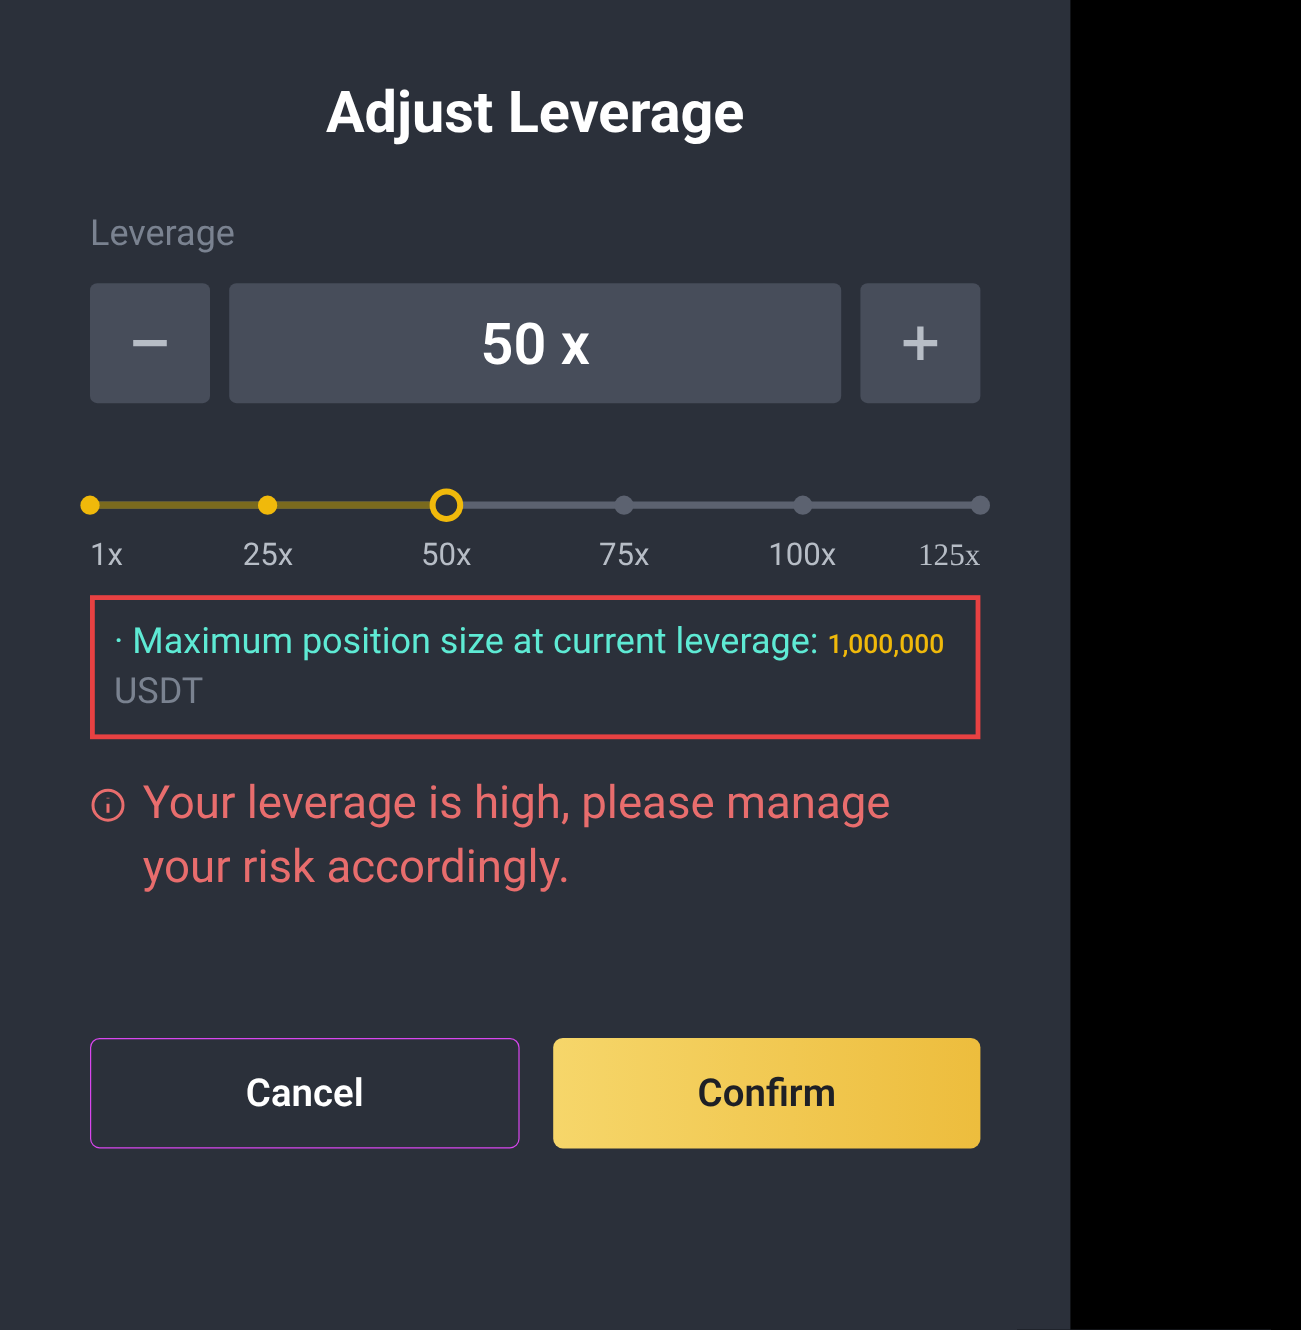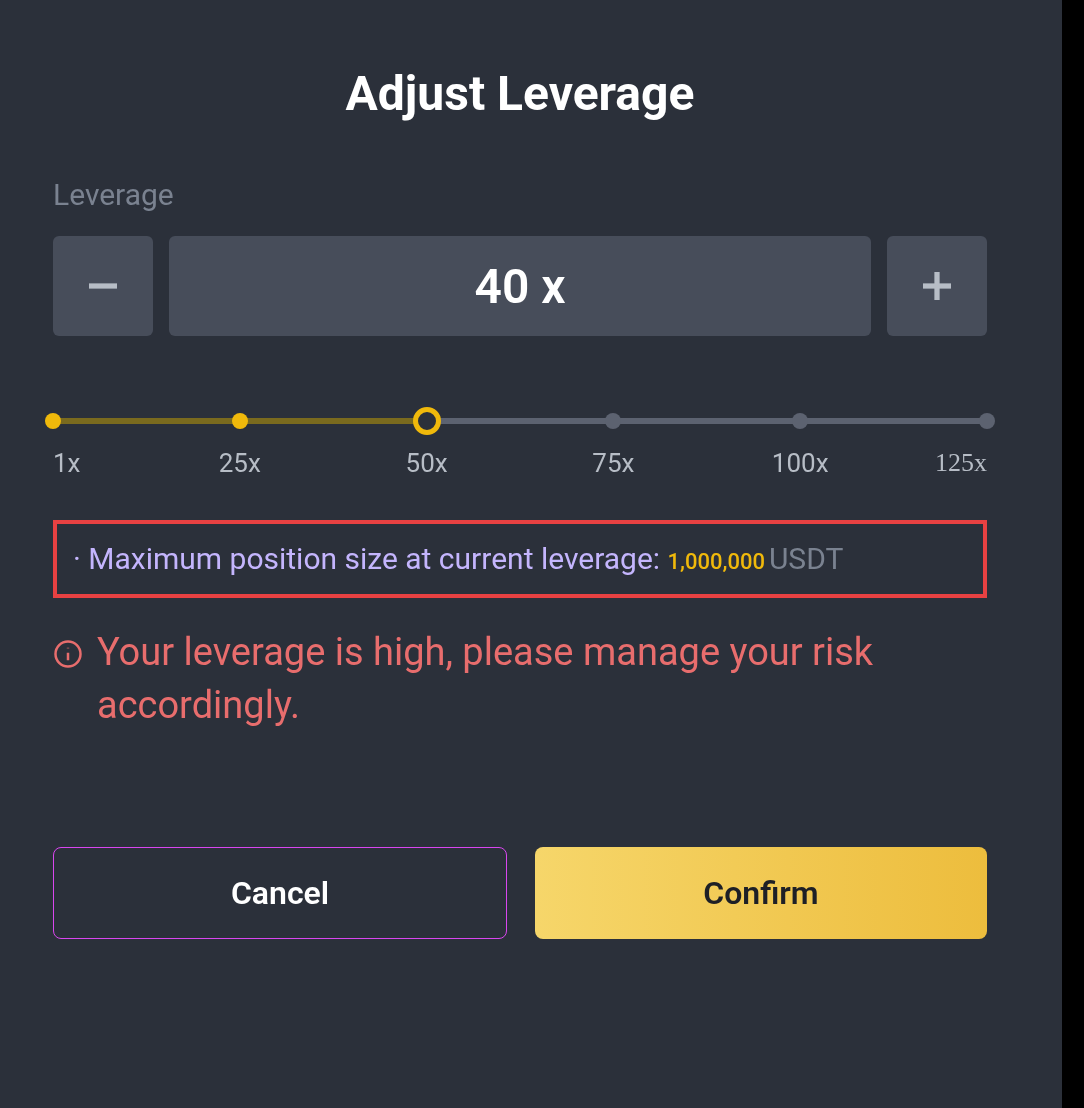--- a/index.html
+++ b/index.html
@@ -9,23 +9,23 @@
     }
     body {
       font-family: -apple-system, BlinkMacSystemFont, "Segoe UI", Roboto, Arial, sans-serif;
       background: #000;
       width: 1084px;
       height: 1108px;
       overflow: hidden;
     }
     .modal {
       background: #2b303a;
-      width: 1062px;
+      width: 892px;
       height: 1108px;
-      padding: 65px 75px 70px 53px;
+      padding: 65px 75px 70px 75px;
       color: #fff;
       position: relative;
     }
     .title {
       font-size: 48px;
       font-weight: 700;
       text-align: center;
       color: #fff;
       margin-bottom: 55px;
     }
@@ -60,21 +60,21 @@
       background: #474d5a;
       border-radius: 6px;
       display: flex;
       align-items: center;
       justify-content: center;
       font-size: 48px;
       font-weight: 600;
       color: #fff;
     }
     .slider-area {
-      margin-bottom: 40px;
+      margin-bottom: 16px;
     }
     .slider-track-container {
       position: relative;
       height: 30px;
       margin-bottom: 12px;
     }
     .slider-track-bg {
       position: absolute;
       top: 12px;
       left: 0;
@@ -136,21 +136,21 @@
       font-family: Liberation Serif, serif;
     }
     .info-box {
       border: 4px solid #e84142;
       padding: 14px 16px;
       margin-bottom: 28px;
       line-height: 1.4;
     }
     .info-text-prefix {
       font-size: 30px;
-      color: #c4b5fd;
+      color: #5eead4;
     }
     .info-value {
       font-size: 22px;
       color: #f0b90b;
       font-weight: 500;
     }
     .info-unit {
       font-size: 30px;
       color: #7a8290;
     }
@@ -199,21 +199,21 @@
   <h1 class="title">Adjust Leverage</h1>
 
   <div class="field-label">Leverage</div>
 
   <div class="stepper-row">
     <div class="stepper-btn">
       <svg viewBox="0 0 24 24" fill="none" stroke="#b7bdc6" stroke-width="3">
         <line x1="4" y1="12" x2="20" y2="12"></line>
       </svg>
     </div>
-    <div class="value-display">40 x</div>
+    <div class="value-display">50 x</div>
     <div class="stepper-btn">
       <svg viewBox="0 0 24 24" fill="none" stroke="#b7bdc6" stroke-width="3">
         <line x1="4" y1="12" x2="20" y2="12"></line>
         <line x1="12" y1="4" x2="12" y2="20"></line>
       </svg>
     </div>
   </div>
 
   <div class="slider-area">
     <div class="slider-track-container">

